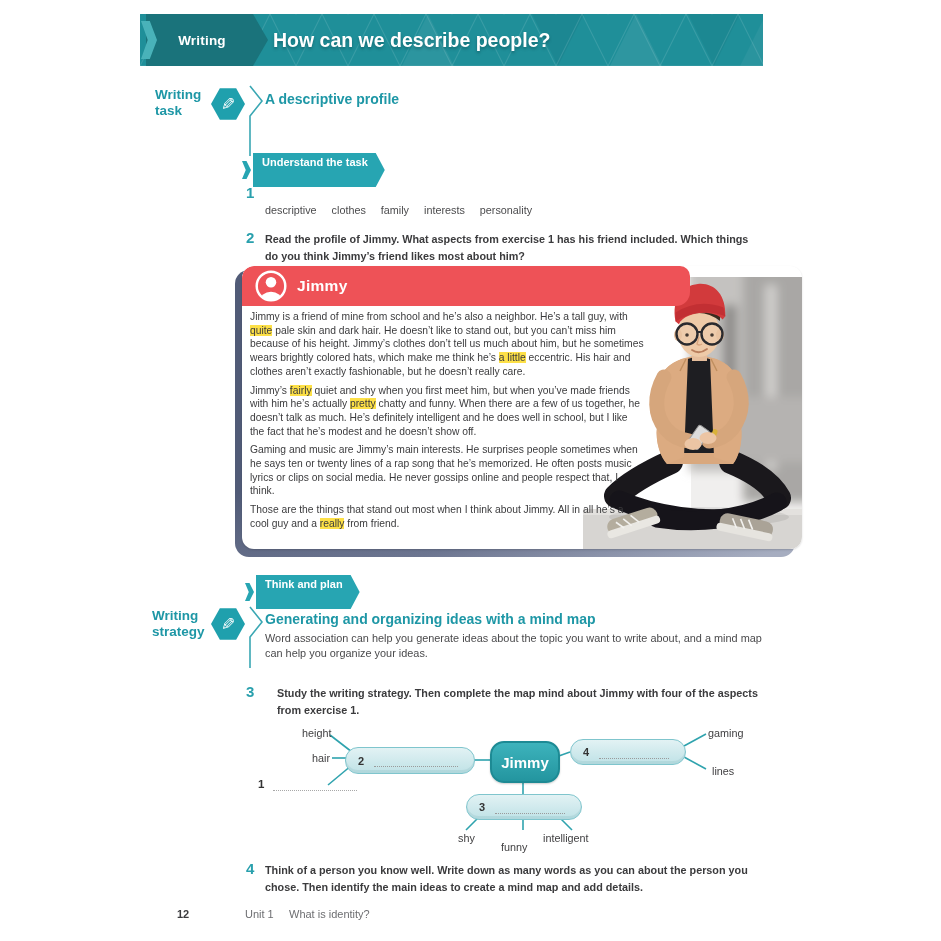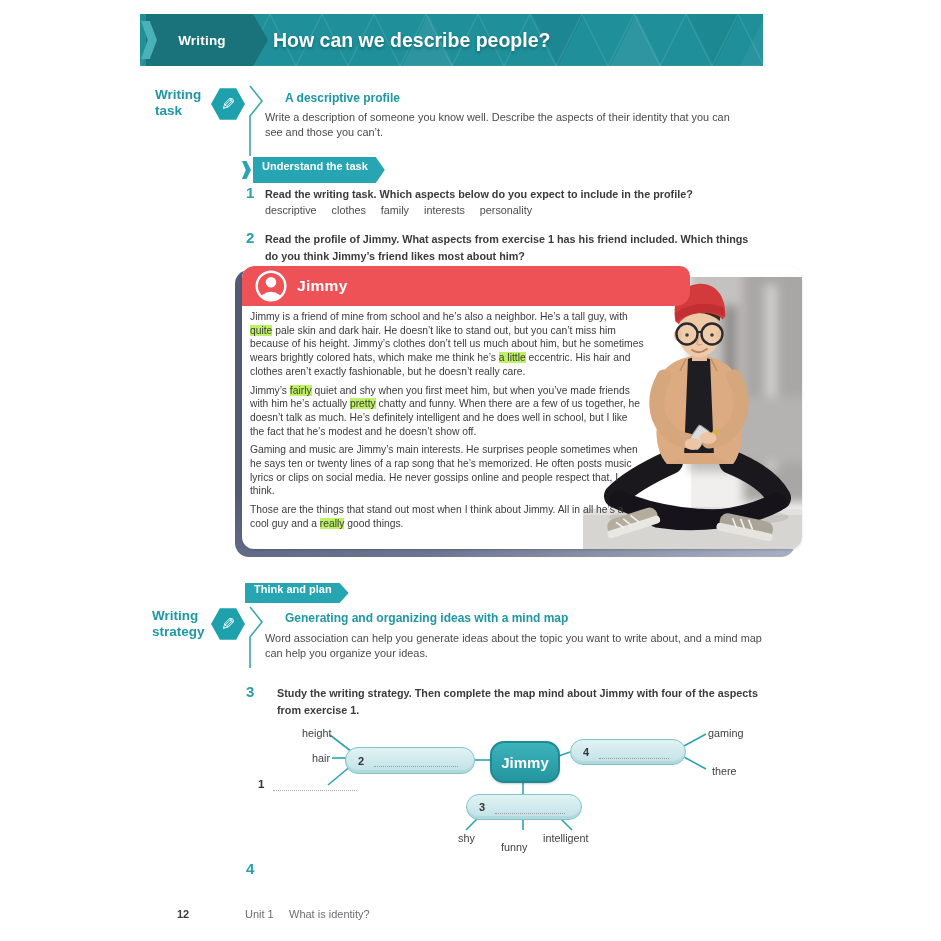--- a/index.html
+++ b/index.html
@@ -18,50 +18,50 @@
   .banner-title{position:absolute;left:133px;top:0;height:52px;display:flex;align-items:center;
                 color:#fff;font-weight:bold;font-size:19.5px;text-shadow:0 2px 3px rgba(0,40,45,.35);}
 
   
   .side-label{position:absolute;color:#1e97a6;font-weight:bold;font-size:13.5px;line-height:15.5px;}
   .hex{position:absolute;width:34px;height:34px;background:#1fa0ad;
        clip-path:polygon(26% 4%,74% 4%,100% 50%,74% 96%,26% 96%,0 50%);
        display:flex;align-items:center;justify-content:center;}
   .hex span{color:#fff;font-size:17px;transform:scaleX(-1);line-height:1;}
   .guide{position:absolute;pointer-events:none;}
-  .teal-heading{position:absolute;color:#1e97a6;font-weight:bold;font-size:12px;margin-left:20px;}
+  .teal-heading{position:absolute;color:#1e97a6;font-weight:bold;font-size:14px;}
   .section-body{position:absolute;font-size:10.9px;line-height:15px;color:#4a4a4c;}
 
   
   .ribbon{position:absolute;height:18px;display:flex;align-items:center;}
   .ribbon .rchev{width:9px;height:18px;background:#27a5b2;margin-right:2px;
                  clip-path:polygon(0 0,50% 0,100% 50%,50% 100%,0 100%,42% 50%);}
   .ribbon .rbody{height:18px;background:#27a5b2;color:#fff;font-weight:bold;font-size:11px;
-                 display:flex;align-items:center;padding:0 17px 8px 9px;
+                 display:flex;align-items:center;padding:0 17px 16px 9px;
                  clip-path:polygon(0 0,calc(100% - 9px) 0,100% 50%,calc(100% - 9px) 100%,0 100%);}
 
   
   .ex-num{position:absolute;color:#29a0ad;font-weight:bold;font-size:15px;}
   .ex-instr{position:absolute;font-weight:bold;font-size:10.8px;line-height:16.5px;color:#3b3b3d;width:492px;}
   .options{position:absolute;font-size:10.8px;color:#4b4b4d;}
   .options span{margin-right:15px;}
 
   
   .card-outer{position:absolute;left:235px;top:266px;width:567px;height:291px;}
   .card-frame{position:absolute;left:0;top:4px;width:560px;height:287px;border-radius:14px;
               background:linear-gradient(168deg,#515b77 55%,#6c7590 80%,#a6adc0 98%);}
   .card{position:absolute;left:7px;top:0;width:560px;height:283px;border-radius:12px;background:#fff;overflow:hidden;
         box-shadow:0 1px 2px rgba(0,0,0,.15);}
   .card-header{position:absolute;left:0;top:0;width:448px;height:40px;background:#ee5257;
                border-radius:12px 10px 14px 0;display:flex;align-items:center;z-index:3;}
   .card-header .avatar{margin-left:13px;}
   .card-header .pname{color:#fff;font-weight:bold;font-size:15.5px;margin-left:10px;letter-spacing:.3px;}
   .card-text{position:absolute;left:8px;top:44px;width:394px;font-size:10.3px;line-height:13.7px;color:#3b3b3d;z-index:2;}
   .card-text p{margin:0 0 5px 0;}
-  .hl{background:#bef264;}
+  .hl{background:#fde047;}
   .photo{position:absolute;left:341px;top:11px;width:219px;height:272px;border-radius:0 0 12px 0;overflow:hidden;z-index:1;}
 
   
   .mindmap{position:absolute;left:240px;top:720px;width:520px;height:132px;}
   .mindmap svg.lines{position:absolute;inset:0;}
   .pill{position:absolute;border:1.5px solid #7fc5cd;border-radius:13px;
         background:linear-gradient(#e2f2f4,#bfe2e6);display:flex;align-items:center;
         box-shadow:inset 0 -3px 0 rgba(0,90,100,.08);}
   .pill .pnum{font-weight:bold;font-size:11px;color:#333;margin-left:12px;}
   .pill .blank{flex:1;border-bottom:1.2px dotted #9b9b9b;margin:4px 16px 0 10px;height:8px;}
@@ -110,29 +110,27 @@
     <div>Writing</div>
     <div>task</div>
   </div>
   <div class="hex" style="left:211px;top:87px;">
       <span>✎</span>
     </div>
   <svg class="guide" style="left:246px;top:84px;" width="22" height="74">
     <polyline points="4,2 16,17 4,32 4,72" fill="none" stroke="#3aa7b3" stroke-width="1.6"></polyline>
   </svg>
   <div class="teal-heading" style="left:265px;top:91px;">A descriptive profile</div>
-  <div class="section-body" style="left:265px;top:110px;width:485px;">Write a description of someone you know well. Describe the aspects of their identity that you can see and those you can’t.</div>
 
   <div class="ribbon" style="left:242px;top:161px;">
     <div class="rchev"></div>
     <div class="rbody">Understand the task</div>
   </div>
 
   <div class="ex-num" style="left:246px;top:184px;">1</div>
-  <div class="ex-instr" style="left:265px;top:186px;">Read the writing task. Which aspects below do you expect to include in the profile?</div>
   <div class="options" style="left:265px;top:204px;"><span>descriptive</span><span>clothes</span><span>family</span><span>interests</span><span>personality</span></div>
 
   <div class="ex-num" style="left:246px;top:229px;">2</div>
   <div class="ex-instr" style="left:265px;top:231px;">Read the profile of Jimmy. What aspects from exercise 1 has his friend included. Which things do you think Jimmy’s friend likes most about him?</div>
 
   <div class="card-outer">
     <div class="card-frame"></div>
     <div class="card">
       <div class="photo">
         <svg viewBox="0 0 219 272" width="219" height="272">
@@ -215,26 +213,26 @@
             <circle cx="17" cy="13" r="5.6" fill="#ffffff"></circle>
             <path d="M5,33 a12,10 0 0 1 24,0 Z" fill="#ffffff"></path>
           </g>
         </svg>
         <span class="pname">Jimmy</span>
       </div>
       <div class="card-text">
           <p><span>Jimmy is a friend of mine from school and he’s also a neighbor. He’s a tall guy, with </span><span class="hl">quite</span><span> pale skin and dark hair. He doesn’t like to stand out, but you can’t miss him because of his height. Jimmy’s clothes don’t tell us much about him, but he sometimes wears brightly colored hats, which make me think he’s </span><span class="hl">a little</span><span> eccentric. His hair and clothes aren’t exactly fashionable, but he doesn’t really care.</span></p>
           <p><span>Jimmy’s </span><span class="hl">fairly</span><span> quiet and shy when you first meet him, but when you’ve made friends with him he’s actually </span><span class="hl">pretty</span><span> chatty and funny. When there are a few of us together, he doesn’t talk as much. He’s definitely intelligent and he does well in school, but I like the fact that he’s modest and he doesn’t show off.</span></p>
           <p><span>Gaming and music are Jimmy’s main interests. He surprises people sometimes when he says ten or twenty lines of a rap song that he’s memorized. He often posts music lyrics or clips on social media. He never gossips online and people respect that, I think.</span></p>
-          <p><span>Those are the things that stand out most when I think about Jimmy. All in all he’s a cool guy and a </span><span class="hl">really</span><span> good things.</span></p>
+          <p><span>Those are the things that stand out most when I think about Jimmy. All in all he’s a cool guy and a </span><span class="hl">really</span><span> from friend.</span></p>
         </div>
     </div>
   </div>
 
-  <div class="ribbon" style="left:245px;top:583px;flex-direction:column;">
+  <div class="ribbon" style="left:245px;top:583px;">
     <div class="rchev"></div>
     <div class="rbody">Think and plan</div>
   </div>
 
   <div class="side-label" style="left:152px;top:608px;">
     <div>Writing</div>
     <div>strategy</div>
   </div>
   <div class="hex" style="left:211px;top:607px;">
       <span>✎</span>
@@ -260,21 +258,21 @@
         <line x1="444" y1="37" x2="466" y2="49"></line>
         <line x1="283" y1="59" x2="283" y2="74"></line>
         <line x1="238" y1="98" x2="226" y2="110"></line>
         <line x1="283" y1="98" x2="283" y2="110"></line>
         <line x1="320" y1="98" x2="332" y2="110"></line>
       </g>
     </svg>
     <span class="mlabel" style="left:62px;top:7px;">height</span>
     <span class="mlabel" style="left:72px;top:32px;">hair</span>
     <span class="mlabel" style="left:468px;top:7px;">gaming</span>
-    <span class="mlabel" style="left:472px;top:45px;">there</span>
+    <span class="mlabel" style="left:472px;top:45px;">lines</span>
     <span class="mnum" style="left:18px;top:58px;">1</span>
     <div class="mblank" style="left:33px;top:70px;"></div>
     <div class="pill" style="left:105px;top:27px;width:128px;height:25px;">
       <span class="pnum">2</span>
       <div class="blank"></div>
     </div>
     <div class="center-node">Jimmy</div>
     <div class="pill" style="left:330px;top:19px;width:114px;height:24px;">
       <span class="pnum">4</span>
       <div class="blank"></div>
@@ -282,18 +280,19 @@
     <div class="pill" style="left:226px;top:74px;width:114px;height:24px;">
       <span class="pnum">3</span>
       <div class="blank"></div>
     </div>
     <span class="mlabel" style="left:218px;top:112px;">shy</span>
     <span class="mlabel" style="left:261px;top:121px;">funny</span>
     <span class="mlabel" style="left:303px;top:112px;">intelligent</span>
   </div>
 
   <div class="ex-num" style="left:246px;top:860px;">4</div>
+  <div class="ex-instr" style="left:265px;top:862px;">Think of a person you know well. Write down as many words as you can about the person you chose. Then identify the main ideas to create a mind map and add details.</div>
 
   <div class="footer-num">12</div>
   <div class="footer-unit">Unit 1</div>
   <div class="footer-title">What is identity?</div>
 
 </div>
 
 </body></html>

